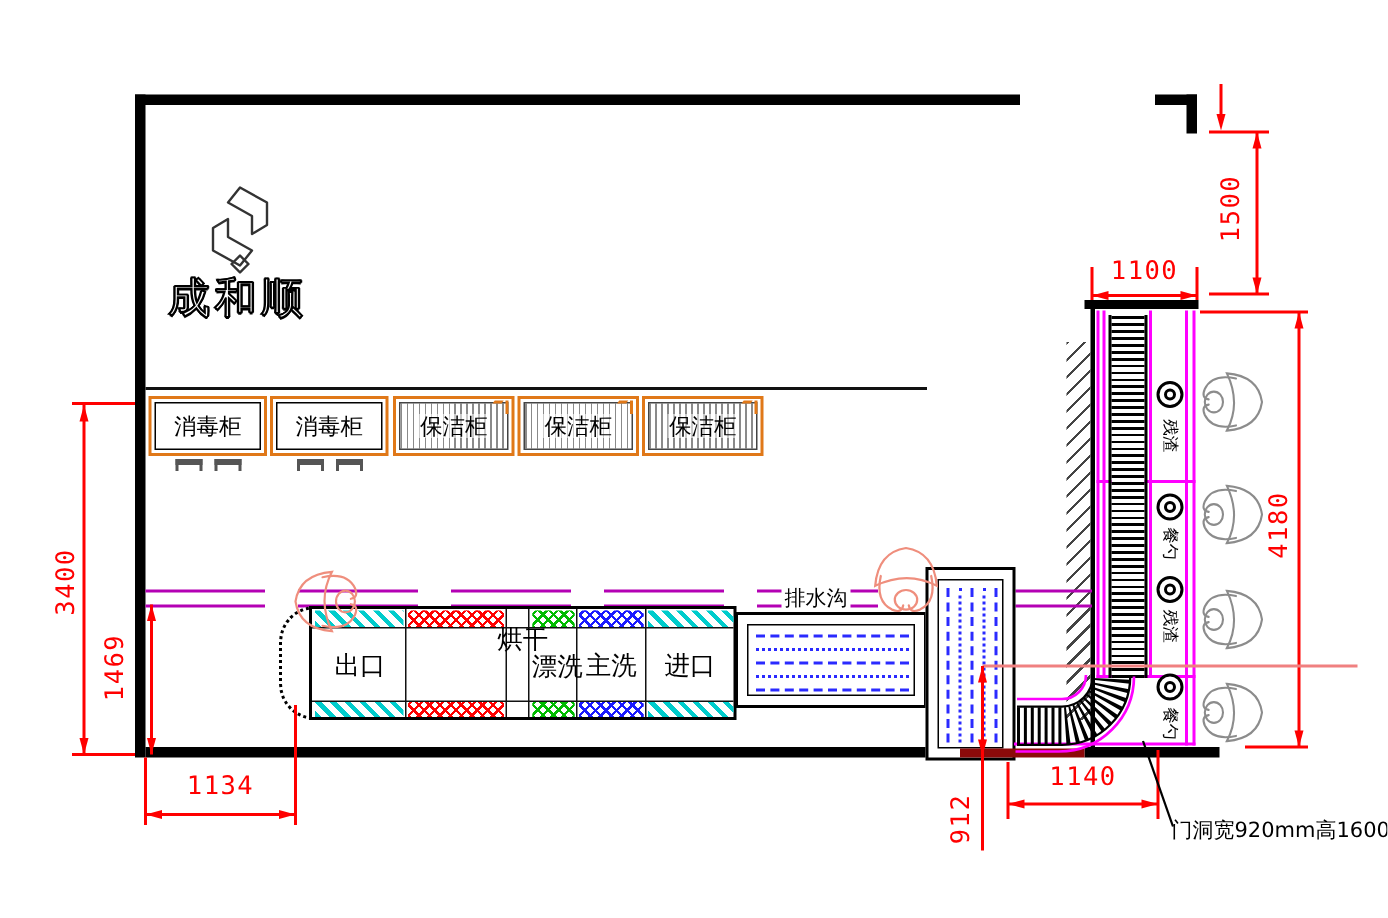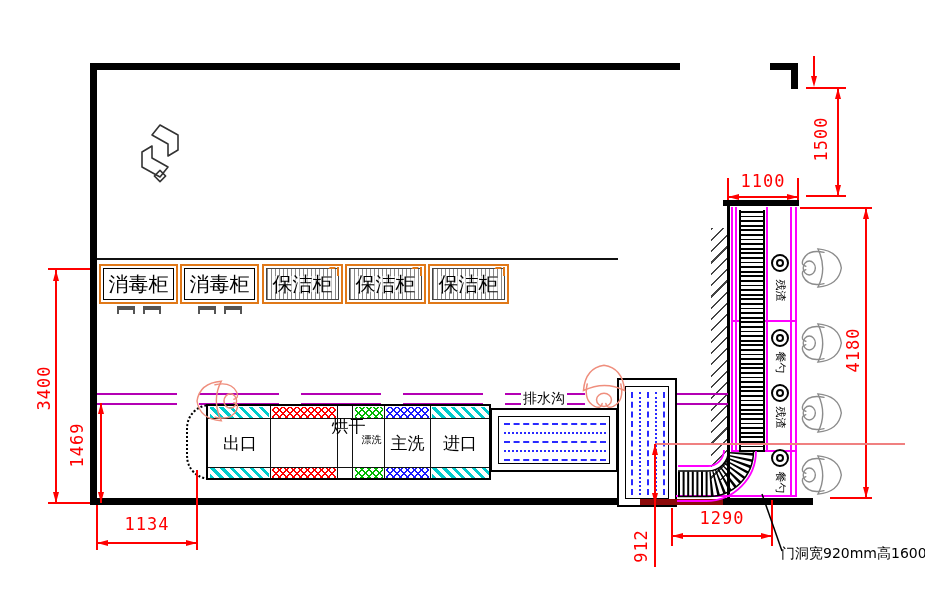--- a/index.html
+++ b/index.html
@@ -19,21 +19,21 @@
   .aL{border-top:3px solid transparent;border-bottom:3px solid transparent;border-right:11px solid #ff0000;}
   .aR{border-top:3px solid transparent;border-bottom:3px solid transparent;border-left:11px solid #ff0000;}
   
   .drain{height:2px;background:repeating-linear-gradient(90deg,#b400b4 0 80px,transparent 80px 102px);}
   .drainseg{height:2px;background:#b400b4;}
   
   .cab{position:absolute;top:264px;height:40px;border:2px solid #e07818;box-sizing:border-box;background:#fff;}
   .cab .inner{position:absolute;inset:2px;border:1px solid #000;display:flex;align-items:center;justify-content:center;}
   .cab.clean .inner{border:1px solid #444;
      background:repeating-linear-gradient(90deg,#8a8a8a 0 1px,#ffffff 1px 4px);}
-  .cablabel{font-size:20px;color:#000;line-height:16px;white-space:nowrap;}
+  .cablabel{font-size:15px;color:#000;line-height:16px;white-space:nowrap;}
   .cab.clean .cablabel{background:rgba(255,255,255,0.55);padding:0 1px;}
   .cmark{position:absolute;top:1px;right:2px;width:8px;height:9px;
      border-right:2px solid #e07818;}
   .cmark:before{content:"";position:absolute;left:-2px;top:0;width:6px;height:6px;
      border-top:2px solid #e07818;transform:skewX(-35deg);}
   .feet{position:absolute;top:306px;width:18px;height:8px;
      border-top:4px solid #555;border-left:2px solid #555;border-right:2px solid #555;box-sizing:border-box;}
   
   .mesh-red{background-image:repeating-linear-gradient(45deg,#ff0000 0 1.6px,transparent 1.6px 5px),
             repeating-linear-gradient(-45deg,#ff0000 0 1.6px,transparent 1.6px 5px);}
@@ -92,20 +92,21 @@
   <div class="abs blk" style="left:723px;top:498px;width:90px;height:7px;"></div>
   <div class="abs thin" style="left:97px;top:258px;width:521px;height:2px;"></div>
 
   <svg class="abs" style="left:128px;top:122px;" width="64" height="62" viewBox="0 0 64 62">
     <g fill="none" stroke="#333" stroke-width="1.6" stroke-linejoin="round">
       <path d="M32 3 L50 13 V28 L40 34 V22 L24 13 Z"></path>
       <path d="M32 55 L14 45 V30 L24 24 V36 L40 45 Z"></path>
       <rect x="28" y="50" width="8" height="8" transform="rotate(45 32 54)"></rect>
     </g>
   </svg>
+  <div class="abs brand" style="left:112px;top:180px;">成和顺</div>
 
   <div class="abs drain" style="left:97px;top:393px;width:503px;"></div>
   <div class="abs drain" style="left:97px;top:403px;width:503px;"></div>
   <div class="abs drainseg" style="left:674px;top:393px;width:54px;"></div>
   <div class="abs drainseg" style="left:674px;top:403px;width:54px;"></div>
   <div class="abs note" style="left:521px;top:390px;background:#fff;padding:0 2px;">排水沟</div>
 
   <div class="cab" style="left:99px;width:79px;">
     <div class="inner">
         <span class="cablabel">消毒柜</span>
@@ -158,21 +159,21 @@
     <div class="abs diag-cyan" style="left:224px;top:1px;width:57px;height:11px;"></div>
 
     <div class="abs diag-cyan" style="left:2px;top:62px;width:59px;height:10px;"></div>
     <div class="abs mesh-red" style="left:64px;top:62px;width:64px;height:10px;"></div>
     <div class="abs mesh-green" style="left:147px;top:62px;width:28px;height:10px;"></div>
     <div class="abs mesh-blue" style="left:178px;top:62px;width:43px;height:10px;"></div>
     <div class="abs diag-cyan" style="left:224px;top:62px;width:57px;height:10px;"></div>
 
     <div class="abs seclabel" style="left:2px;top:26px;width:60px;">出口</div>
     <div class="abs seclabel" style="left:64px;top:9px;width:65px;padding-left:44px;">烘干</div>
-    <div class="abs seclabel" style="left:144px;top:27px;width:39px;font-size:10px;">漂洗</div>
+    <div class="abs seclabel" style="left:144px;top:27px;width:39px;font-size:17px;">漂洗</div>
     <div class="abs seclabel" style="left:177px;top:26px;width:45px;">主洗</div>
     <div class="abs seclabel" style="left:223px;top:26px;width:58px;">进口</div>
   </div>
 
   <div class="tbl" style="left:490px;top:408px;width:128px;height:64px;">
     <div class="tin"></div>
     <div class="bdash" style="left:12px;top:13px;width:102px;"></div>
     <div class="bdot" style="left:12px;top:22px;width:102px;"></div>
     <div class="bdash" style="left:12px;top:31px;width:102px;"></div>
     <div class="bdot" style="left:12px;top:40px;width:102px;"></div>
@@ -281,20 +282,20 @@
   <div class="abs dimline" style="left:654px;top:444px;width:2px;height:123px;"></div>
   <div class="arr aU" style="left:652px;top:444px;"></div>
   <div class="arr aD" style="left:652px;top:493px;"></div>
   <div class="abs dimtext vtext" style="left:611px;top:537px;width:60px;height:18px;">912</div>
 
   <div class="abs dimline" style="left:672px;top:535px;width:100px;height:2px;"></div>
   <div class="arr aL" style="left:672px;top:533px;"></div>
   <div class="arr aR" style="left:761px;top:533px;"></div>
   <div class="abs dimline" style="left:671px;top:508px;width:2px;height:38px;"></div>
   <div class="abs dimline" style="left:771px;top:500px;width:2px;height:46px;"></div>
-  <div class="abs dimtext" style="left:682px;top:509px;width:80px;">1290</div>
+  <div class="abs dimtext" style="left:682px;top:509px;width:80px;">1140</div>
 
   <svg class="abs" style="left:755px;top:488px;" width="40" height="70" viewBox="0 0 40 70">
     <line x1="7" y1="6" x2="27" y2="63" stroke="#000" stroke-width="1.5"></line>
   </svg>
   <div class="abs note" style="left:781px;top:545px;">门洞宽920mm高1600mm</div>
 
 </div>
 
 </body></html>

